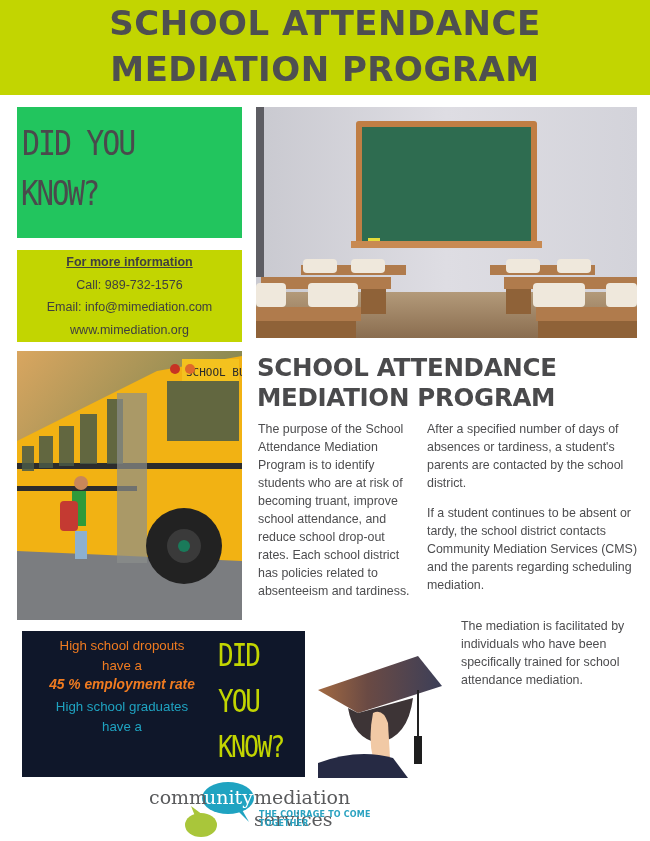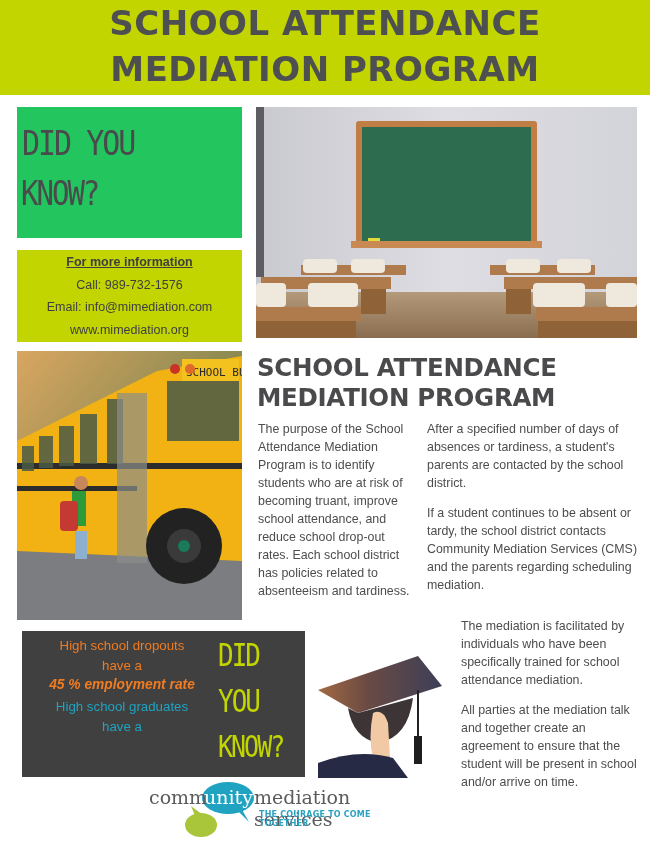--- a/index.html
+++ b/index.html
@@ -24,21 +24,21 @@
   .photo { overflow:hidden; }
   .classroom { left:256px; top:107px; width:381px; height:231px; }
   .bus { left:17px; top:351px; width:225px; height:269px; }
   .heading { left:257px; top:353px; font-family:"DejaVu Sans", sans-serif; font-weight:bold; color:#4a4a4c;
              font-size:24.5px; line-height:30px; letter-spacing:-0.3px; }
   .para { font-size:12.4px; line-height:18px; color:#4d4d4f; }
   .col1 { left:258px; top:420px; width:160px; }
   .col2 { left:427px; top:420px; width:215px; }
   .col2 p, .col3 p { margin:0 0 12px 0; }
   .col3 { left:461px; top:617px; width:185px; }
-  .darkbox { left:22px; top:631px; width:283px; height:146px; background:#404040; }
+  .darkbox { left:22px; top:631px; width:283px; height:146px; background:#0f172a; }
   .darkbox .stat { position:absolute; left:0; width:200px; text-align:center; font-size:13.3px; line-height:19.5px; }
   .darkbox .s1 { top:5px; color:#f07b20; }
   .darkbox .s2 { top:66px; color:#1fa3c1; }
   .darkbox .rate { font-weight:bold; font-style:italic; font-size:13.8px; }
   .darkbox .hand { position:absolute; left:196px; color:#c2d501; font-family:"DejaVu Sans Mono", monospace;
                    font-size:26px; letter-spacing:-2px; transform:scaleY(1.2); transform-origin:left top; }
   .grad { left:318px; top:648px; width:124px; height:130px; }
   .logo { left:113px; top:782px; width:265px; height:56px;margin-left:36px; }
   .logo .word { position:absolute; top:4px; font-family:"DejaVu Serif", serif; font-size:19px; color:#5a5b5d; }
   .logo .tag { position:absolute; left:110px; top:28px; font-family:"DejaVu Sans", sans-serif; font-weight:bold;
@@ -155,21 +155,20 @@
   <div>MEDIATION PROGRAM</div>
 </div>
 
 <div class="abs para col1">The purpose  of the School Attendance Mediation Program is to identify students who are at risk of becoming truant, improve school attendance, and reduce school drop-out rates.  Each school district has policies related to absenteeism and tardiness.</div>
 <div class="abs para col2">
   <p>After a specified number of days of absences or tardiness, a student's parents are contacted by the school district.</p>
   <p>If a student continues to be absent or tardy, the school district contacts Community Mediation Services (CMS) and the parents regarding scheduling mediation.</p>
 </div>
 <div class="abs para col3">
   <p>The mediation is facilitated by individuals who have been specifically trained for school attendance mediation.</p>
-  <p>All parties at the mediation talk and together create an agreement to ensure that the student will be present in school and/or arrive on time.</p>
 </div>
 
 <div class="abs darkbox">
   <div class="stat s1">
     <div>High school dropouts</div>
     <div>have a</div>
     <div class="rate">45 % employment rate</div>
   </div>
   <div class="stat s2">
     <div>High school graduates</div>

